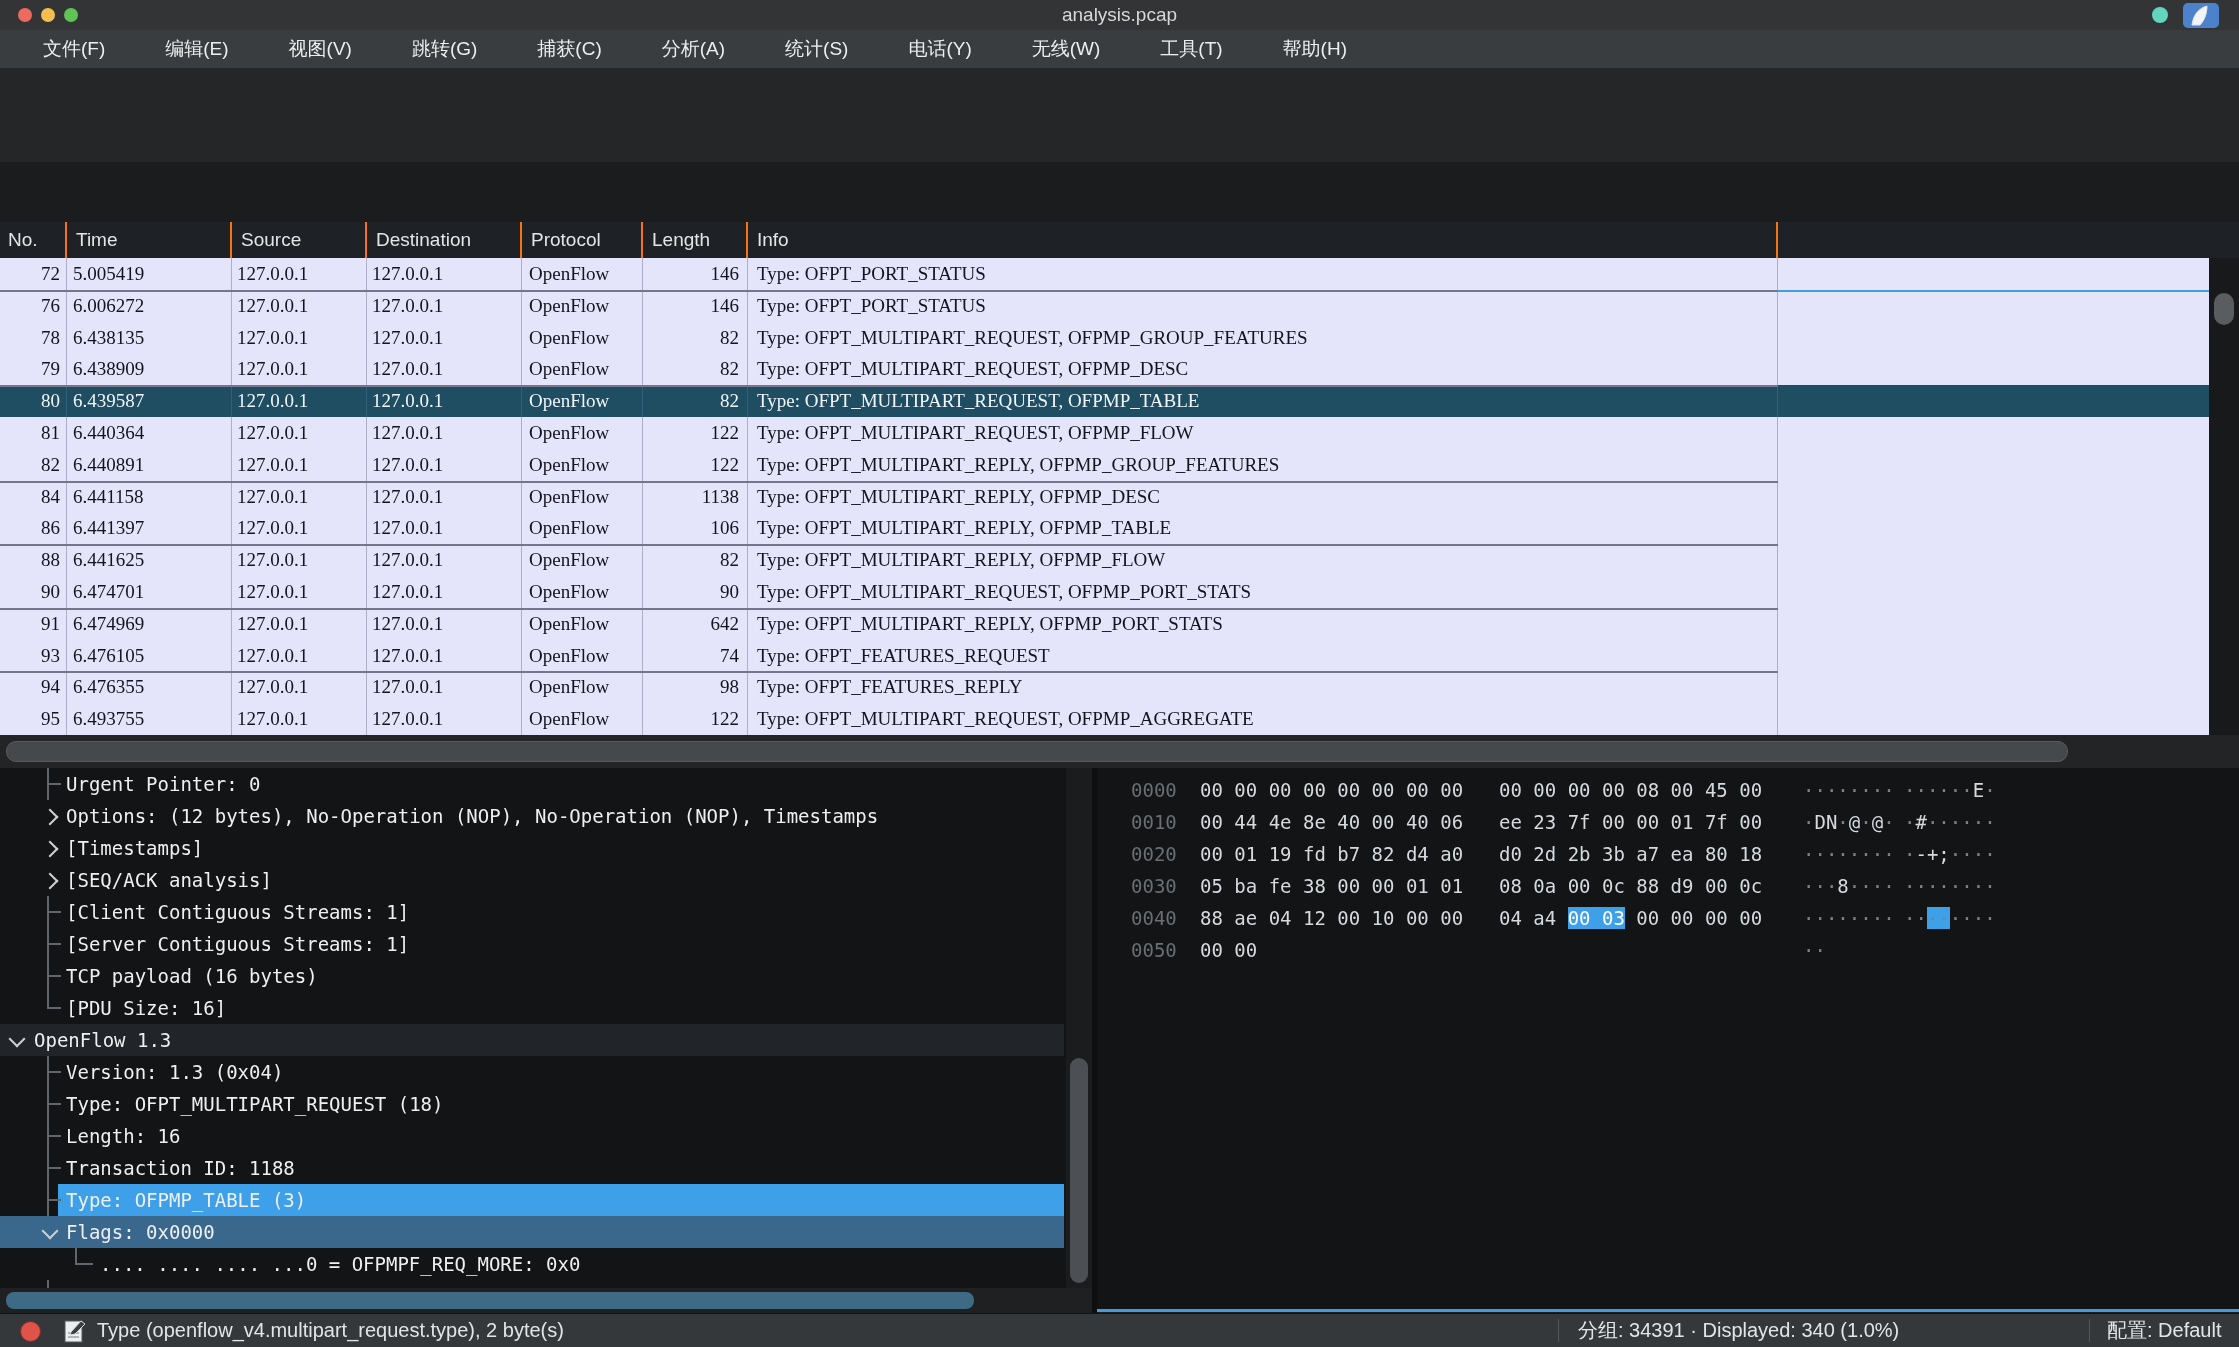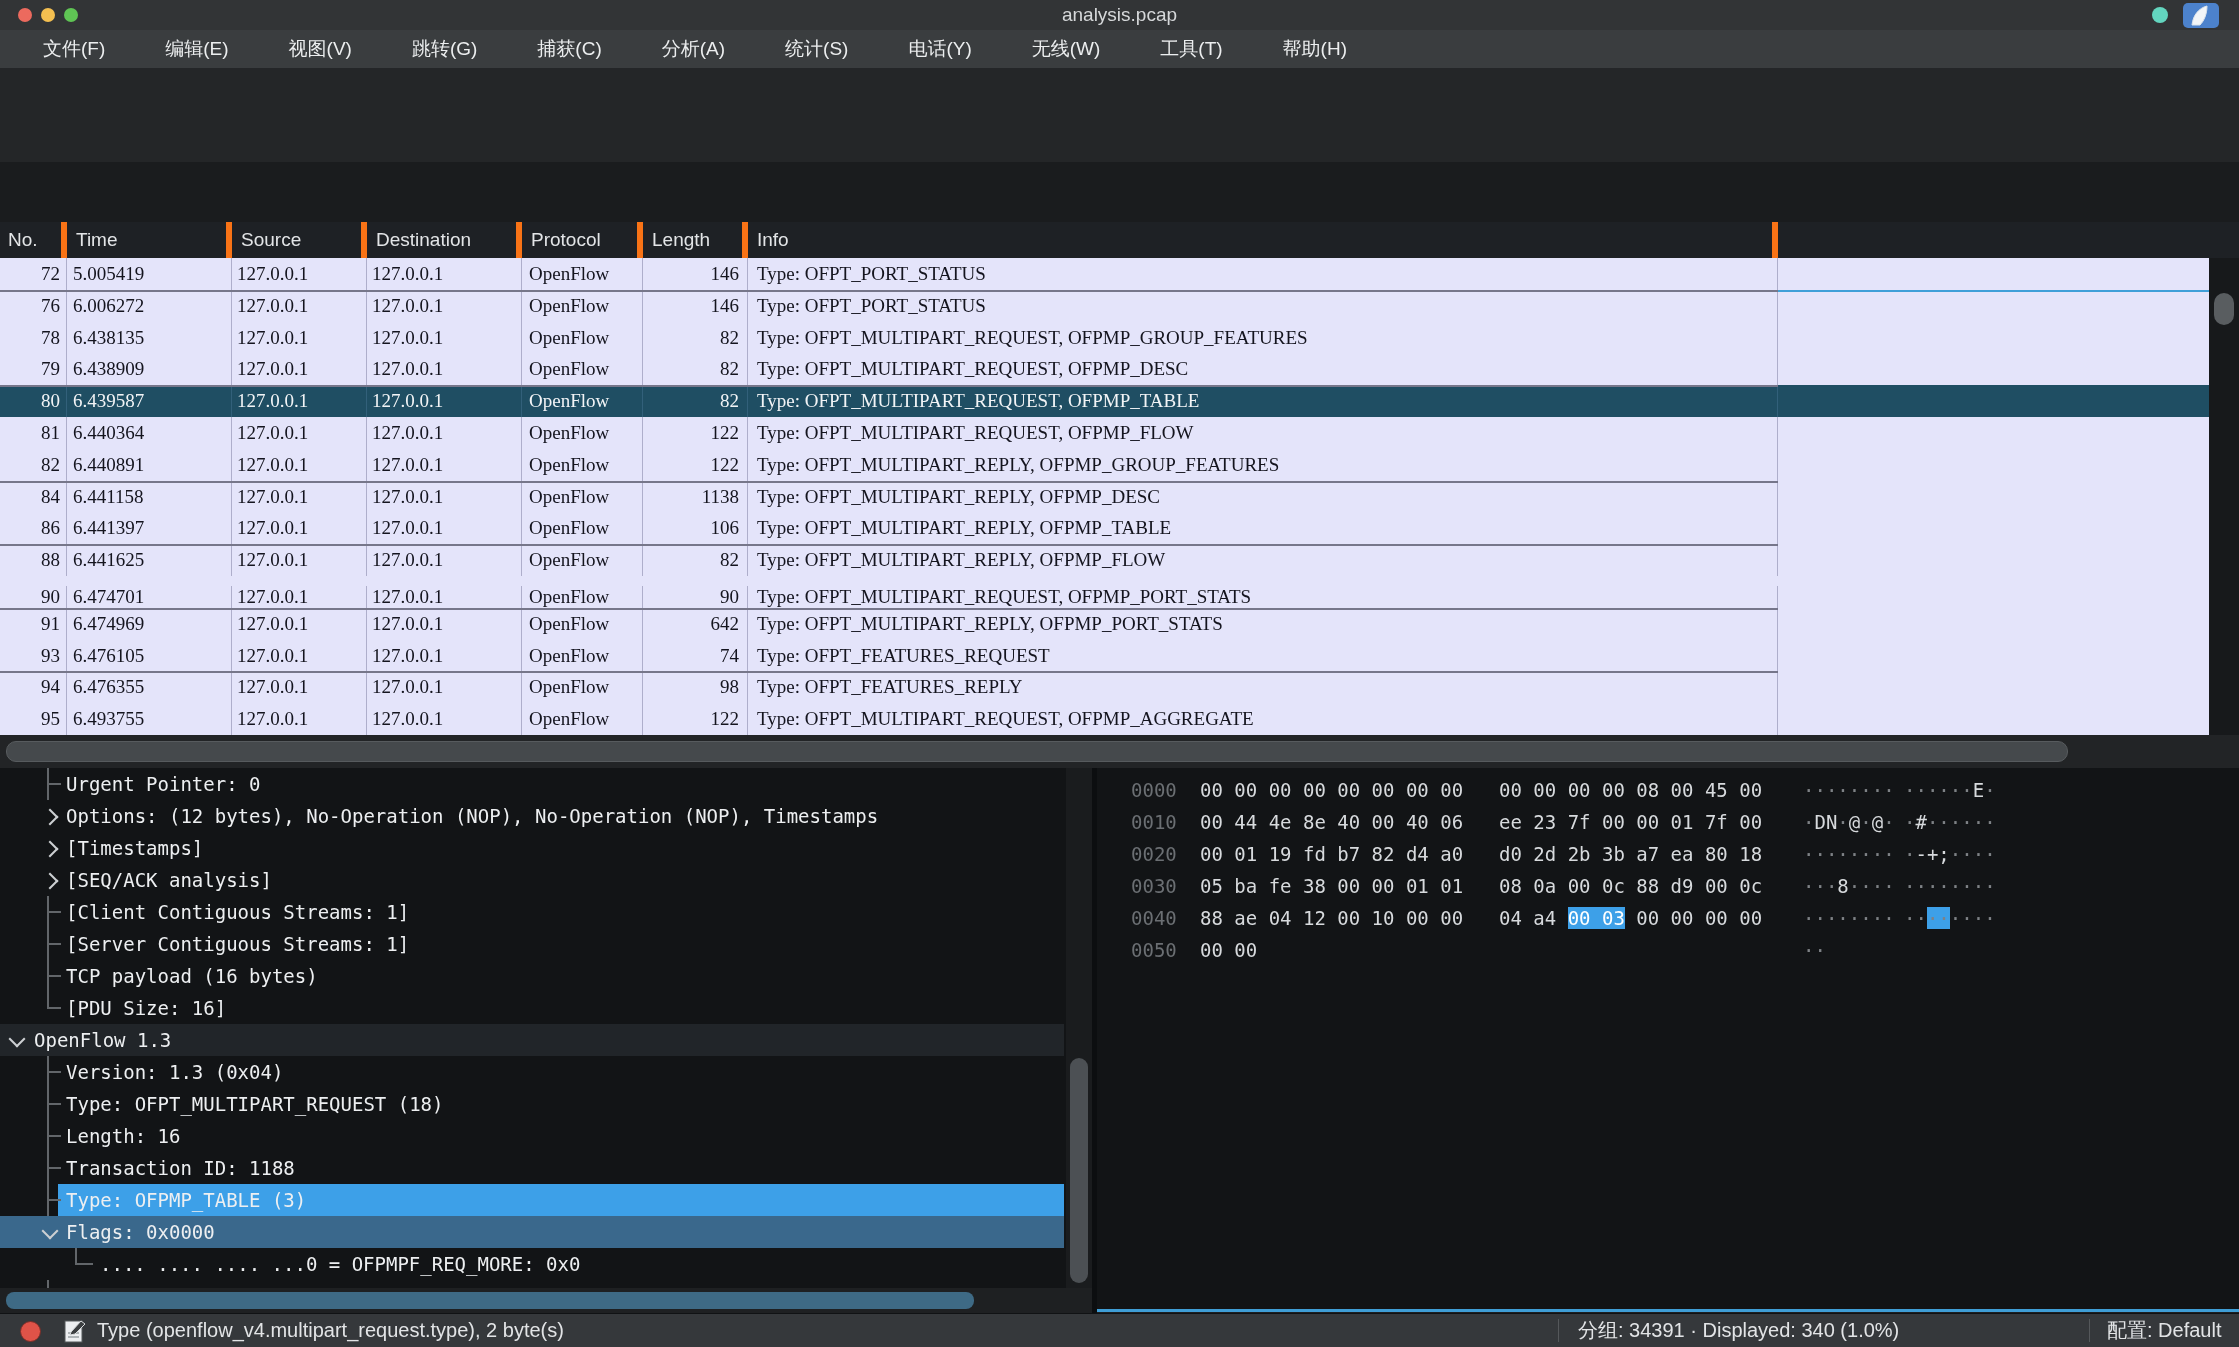--- a/index.html
+++ b/index.html
@@ -41,21 +41,21 @@
   #filter-clear{left:2087px;width:37px;}
   #filter-apply{left:2128px;width:44px;}
   .fbtn svg{display:block;}
   #filter-caret{position:absolute;left:2176px;top:190px;width:0;height:0;
                 border-left:8px solid transparent;border-right:8px solid transparent;border-top:9px solid #96999c;}
   #filter-add{position:absolute;left:2186px;top:166px;width:44px;height:48px;color:#9aa0a4;
               font-size:38px;line-height:48px;text-align:center;font-weight:200;}
   
   #pl-header{left:0;top:222px;width:2239px;height:36px;background:#1e2125;display:flex;
              font-size:19px;color:#e3e5e7;}
-  #pl-header .cell{box-sizing:border-box;border-right:6px solid #f97316;display:flex;align-items:center;
+  #pl-header .cell{box-sizing:border-box;border-right:2px solid #f97316;display:flex;align-items:center;
                    padding-left:9px;}
   #plrows{left:0;top:258px;width:2209px;height:477px;background:#e4e4fa;overflow:hidden;
           font-family:Liberation Serif, serif;font-size:19px;color:#14141e;padding-left:32px;}
   .prow{position:absolute;left:0;width:2209px;height:32px;display:flex;}
   .prow .cell{box-sizing:border-box;border-right:1px solid #aeaecb;display:flex;align-items:center;
               white-space:nowrap;overflow:hidden;}
   .c-no{width:67px;justify-content:flex-end;padding-right:6px;}
   .c-time{width:165px;padding-left:6px;}
   .c-src{width:135px;padding-left:5px;}
   .c-dst{width:155px;padding-left:5px;}
@@ -410,21 +410,21 @@
       <div class="prow sep" style="top: 286.2px;">
         <span class="cell c-no">88</span>
         <span class="cell c-time">6.441625</span>
         <span class="cell c-src">127.0.0.1</span>
         <span class="cell c-dst">127.0.0.1</span>
         <span class="cell c-proto">OpenFlow</span>
         <span class="cell c-len">82</span>
         <span class="cell c-info">Type: OFPT_MULTIPART_REPLY, OFPMP_FLOW</span>
         <span class="cell c-fill"></span>
       </div>
-      <div class="prow" style="top: 318px; align-items: flex-end;">
+      <div class="prow" style="top: 318px;">
         <span class="cell c-no">90</span>
         <span class="cell c-time">6.474701</span>
         <span class="cell c-src">127.0.0.1</span>
         <span class="cell c-dst">127.0.0.1</span>
         <span class="cell c-proto">OpenFlow</span>
         <span class="cell c-len">90</span>
         <span class="cell c-info">Type: OFPT_MULTIPART_REQUEST, OFPMP_PORT_STATS</span>
         <span class="cell c-fill"></span>
       </div>
       <div class="prow sep" style="top: 349.8px;">

